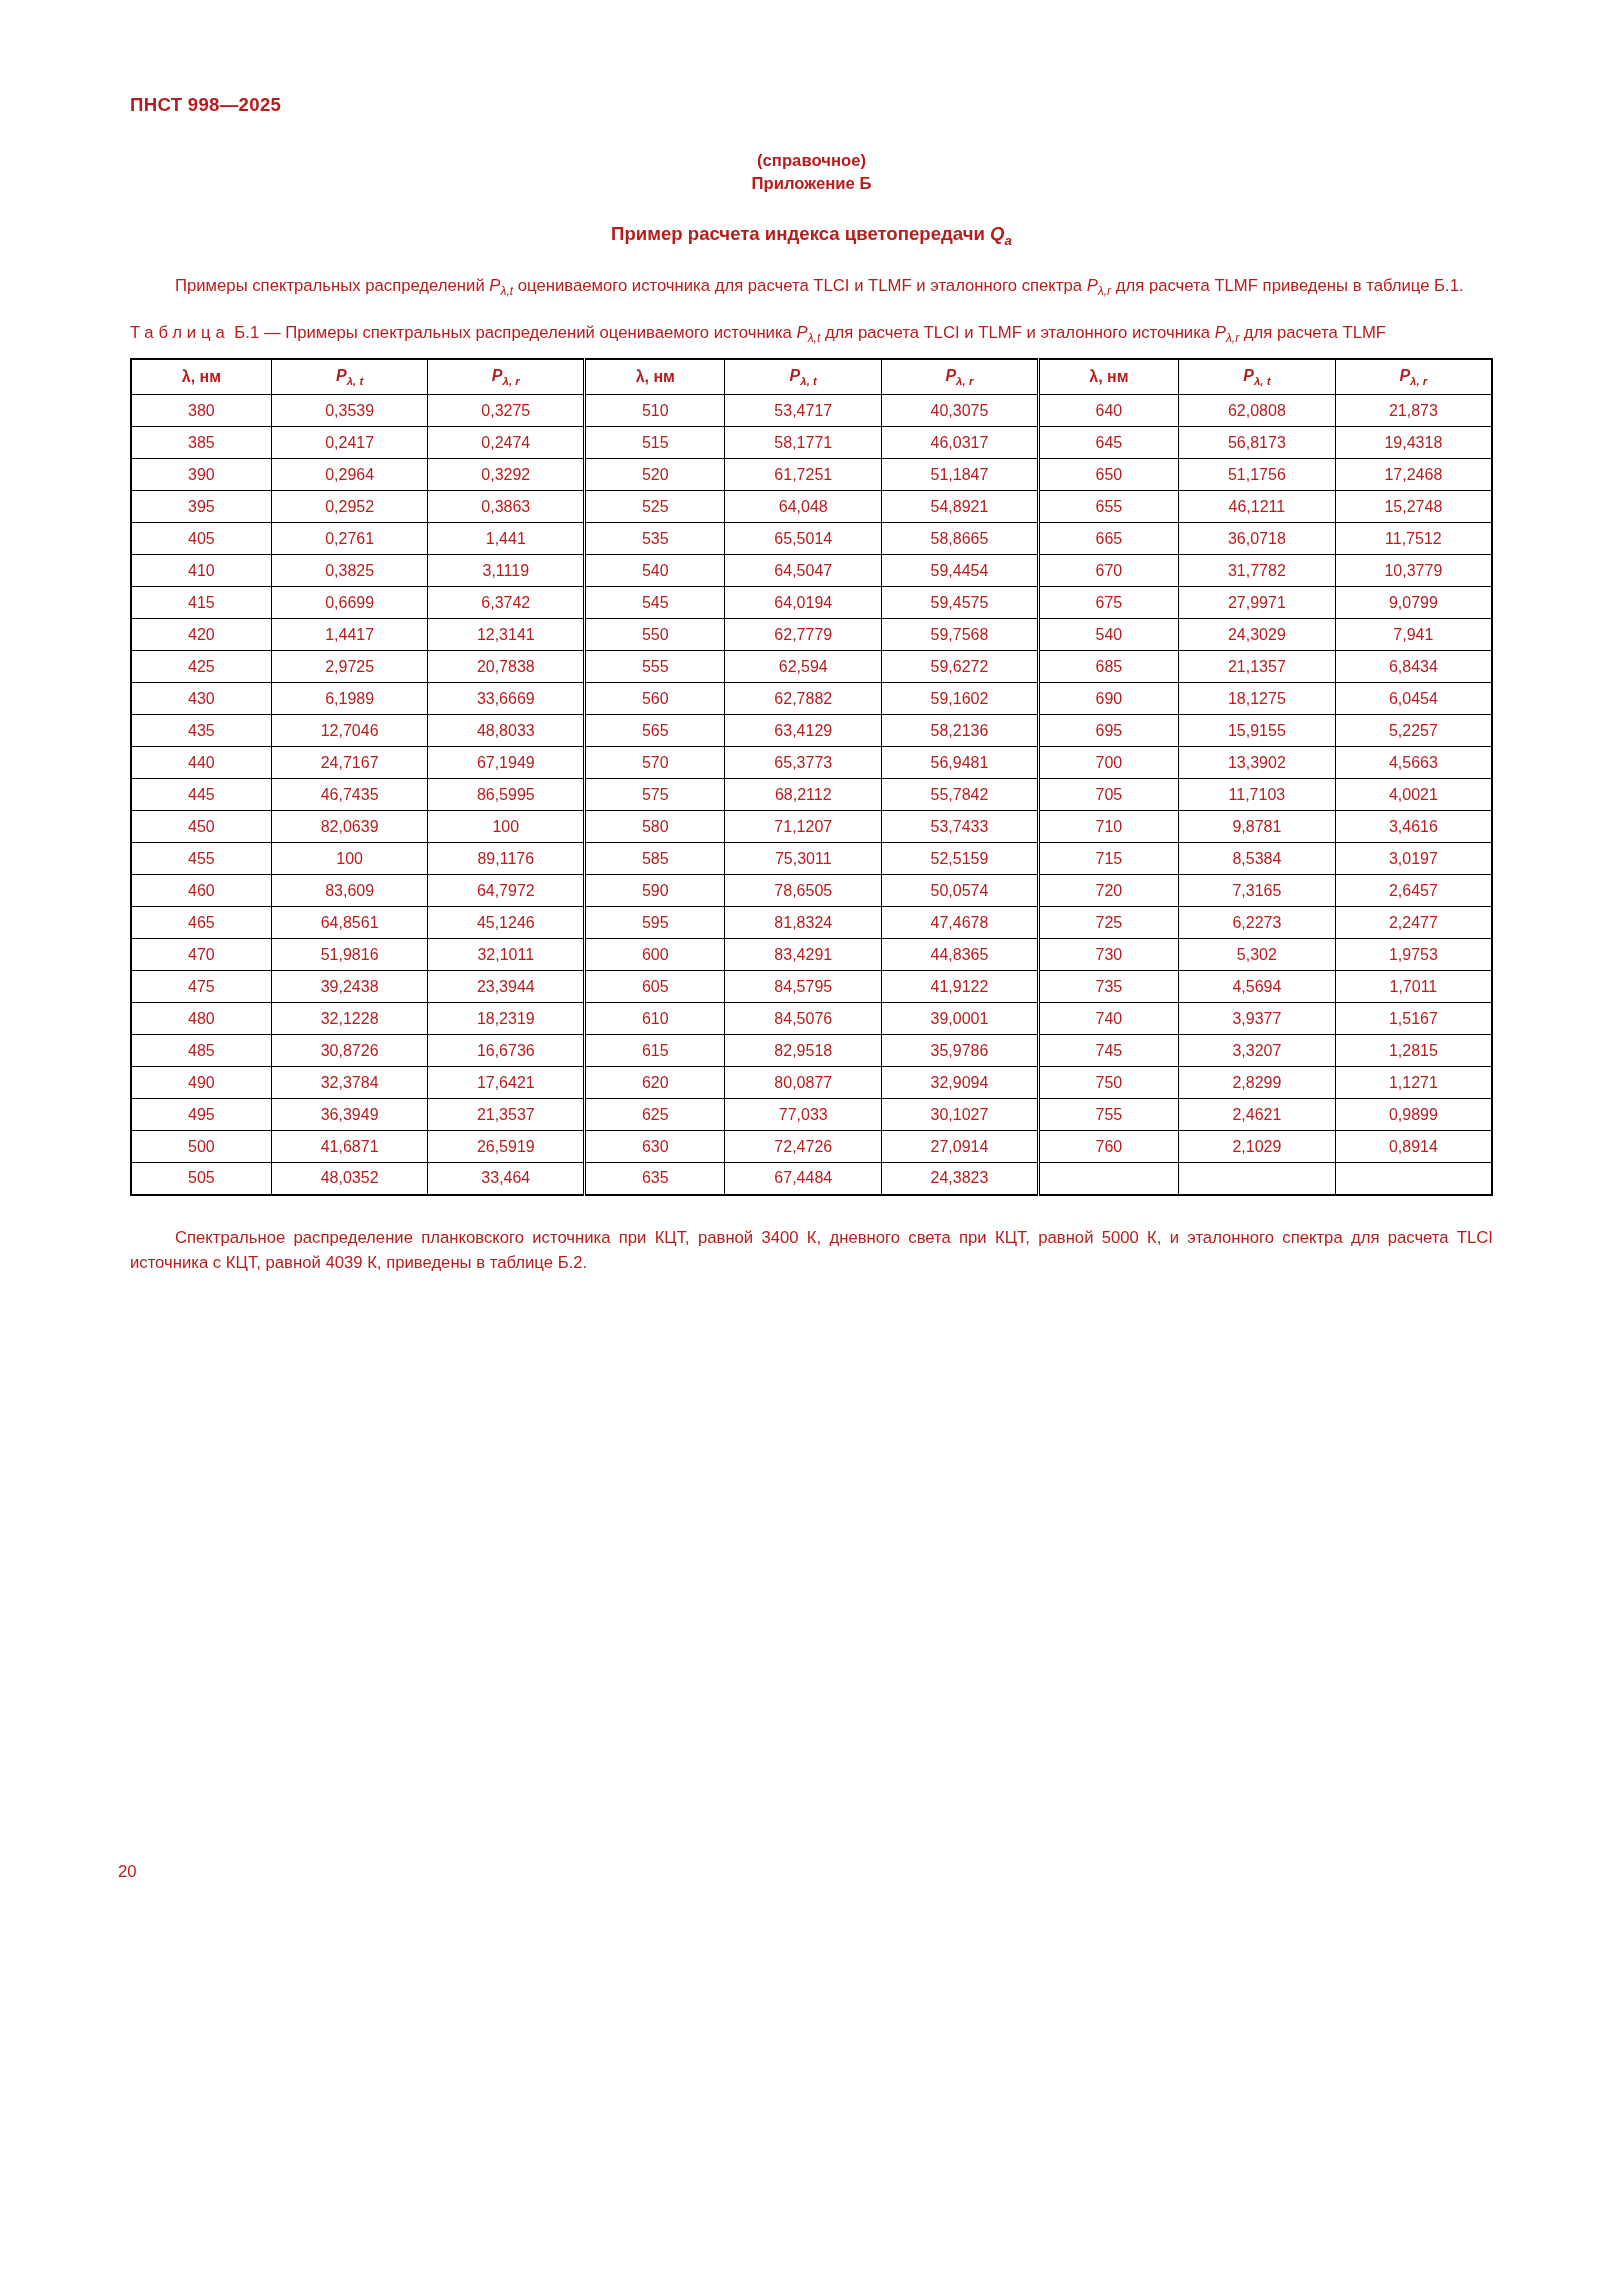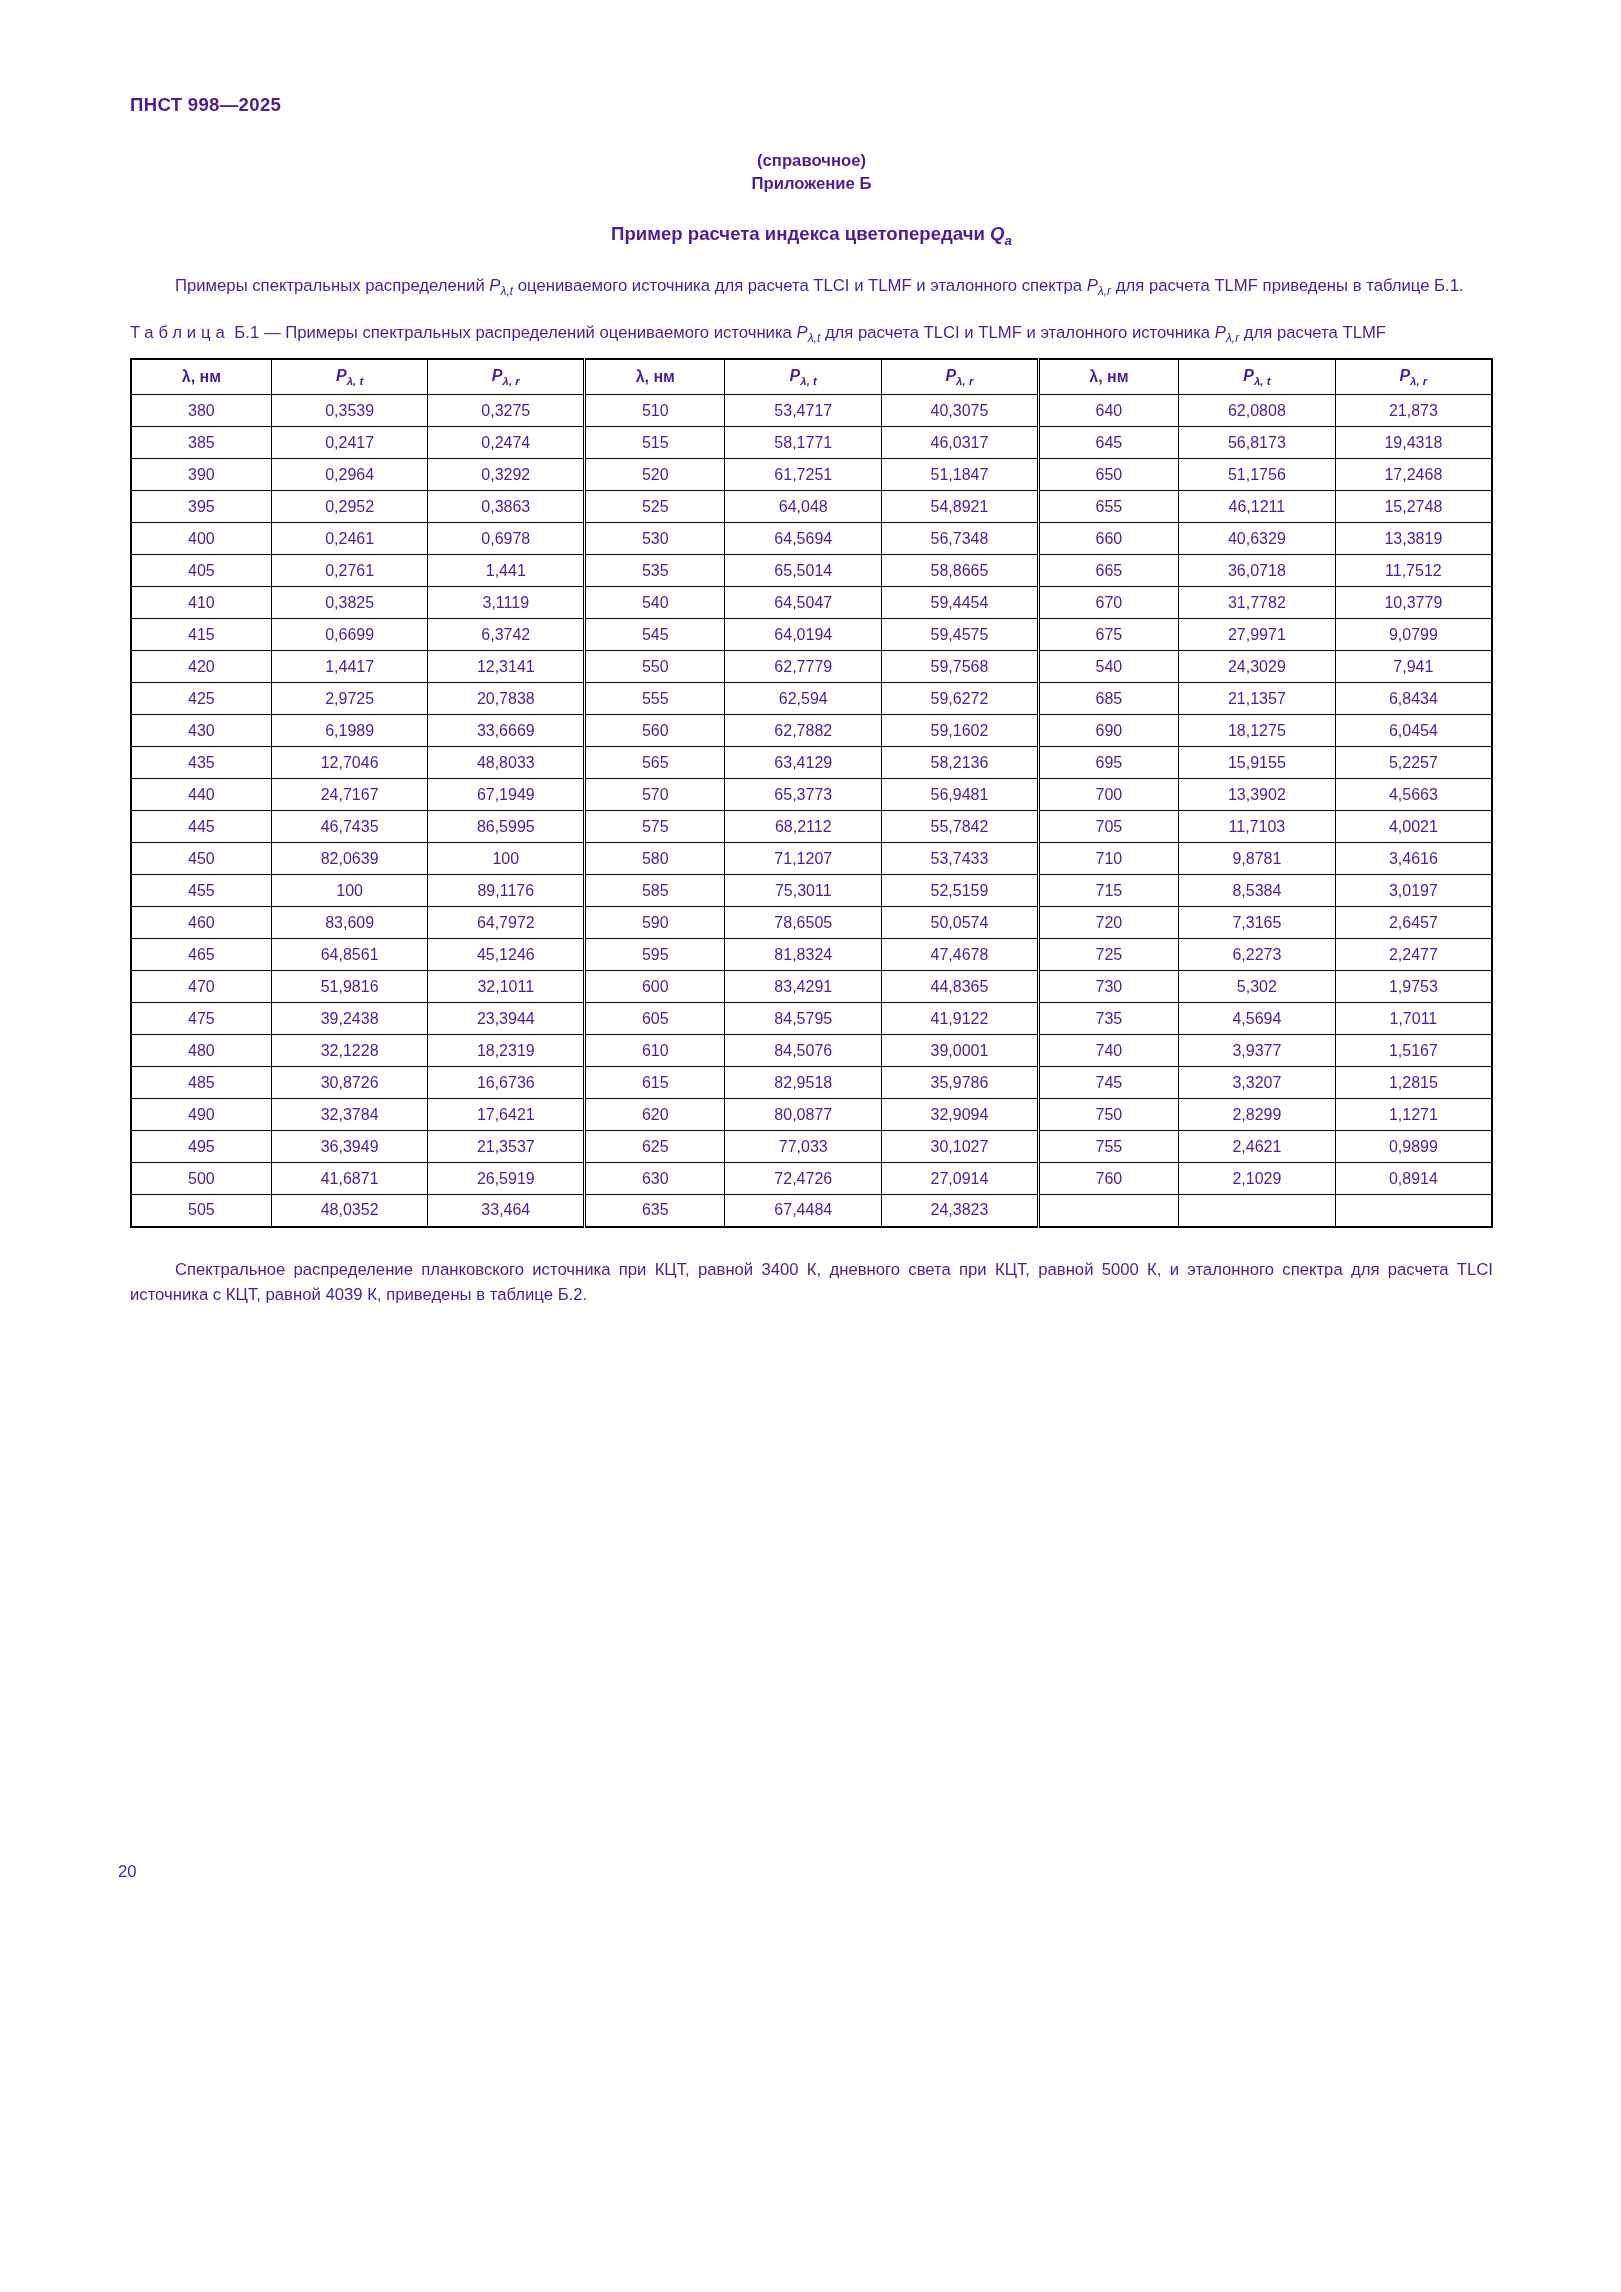--- a/index.html
+++ b/index.html
@@ -3,21 +3,21 @@
 <meta charset="utf-8">
 <style>
   * { margin: 0; padding: 0; box-sizing: border-box; }
   html, body { background: #e8e8e8; }
   .page {
     position: relative;
     width: 1621px;
     height: 2293px;
     margin: 0 auto;
     background: #ffffff;
-    color: #4c1d95;
+    color: #b91c1c;
     font-family: "Liberation Sans", sans-serif;
     font-size: 16.7px;
   }
   .content { padding: 94px 128px 0 130px; }
   .doc-code { font-weight: bold; font-size: 18.6px; letter-spacing: 0.3px; }
   .appendix { text-align: center; font-weight: bold; font-size: 16.7px; line-height: 1.4; margin-top: 33px; }
   .main-title { text-align: center; font-weight: bold; font-size: 18.6px; margin-top: 27.4px; }
   .main-title i sub { font-size: 0.72em; }
   .para { margin-top: 25.5px; line-height: 1.5; text-align: justify; }
   .indent { text-indent: 45px; }
@@ -137,31 +137,20 @@
             <td>0,2952</td>
             <td>0,3863</td>
             <td class="group-start">525</td>
             <td>64,048</td>
             <td>54,8921</td>
             <td class="group-start">655</td>
             <td>46,1211</td>
             <td>15,2748</td>
           </tr>
           <tr>
-            <td>400</td>
-            <td>0,2461</td>
-            <td>0,6978</td>
-            <td class="group-start">530</td>
-            <td>64,5694</td>
-            <td>56,7348</td>
-            <td class="group-start">660</td>
-            <td>40,6329</td>
-            <td>13,3819</td>
-          </tr>
-          <tr>
             <td>405</td>
             <td>0,2761</td>
             <td>1,441</td>
             <td class="group-start">535</td>
             <td>65,5014</td>
             <td>58,8665</td>
             <td class="group-start">665</td>
             <td>36,0718</td>
             <td>11,7512</td>
           </tr>

